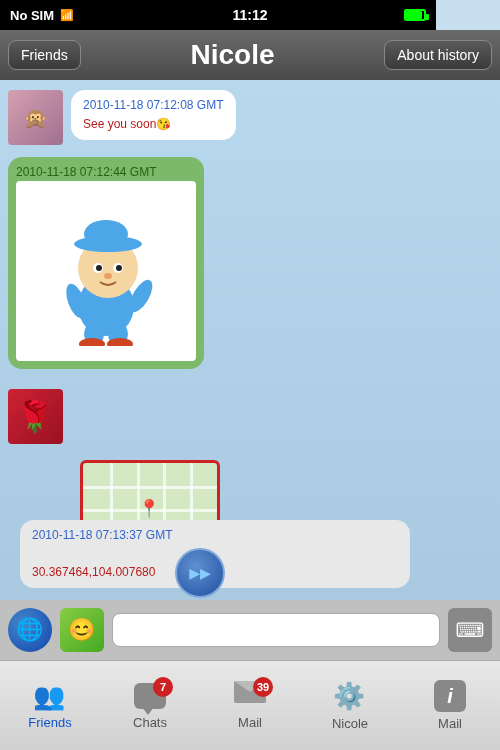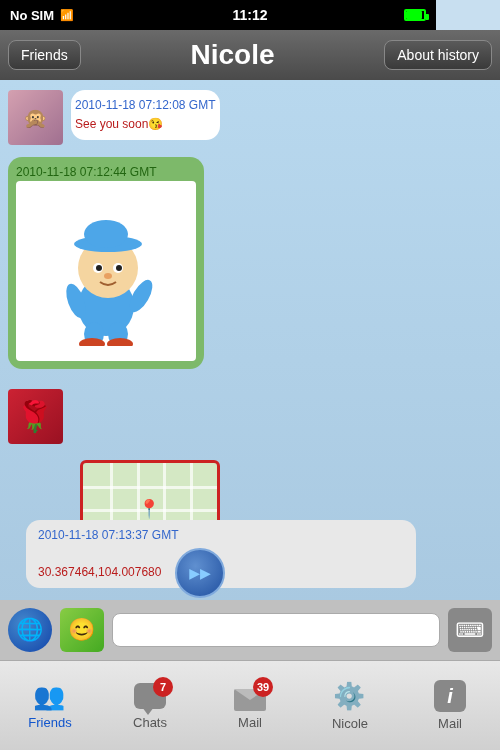--- a/index.html
+++ b/index.html
@@ -100,21 +100,21 @@
       display: flex;
       align-items: center;
       justify-content: center;
       color: white;
       font-size: 20px;
     }
 
     .bubble {
       max-width: 340px;
       border-radius: 14px;
-      padding: 8px 4px;
+      padding: 8px 12px;
       position: relative;
     }
     .bubble.white-bubble {
       background: white;
       margin-left: 8px;
     }
     .bubble.green-bubble {
       background: #7db96a;
       margin-right: 8px;
     }
@@ -212,21 +212,21 @@
     }
     .nav-arrow-btn::after {
       content: '▶▶';
       color: #88ccff;
       font-size: 14px;
     }
 
     
     .location-bubble {
       position: absolute;
-      left: 26px;
+      left: 20px;
       top: 440px;
       background: #e8e8e8;
       border-radius: 14px;
       padding: 8px 12px;
       width: 390px;
     }
 
     
     .input-bar {
       width: 500px;
@@ -380,21 +380,21 @@
       align-items: center;
       justify-content: center;
       font-weight: bold;
     }
 
     .tab-icon-mail {
       position: relative;
       width: 38px;
       height: 30px;
       display: flex;
-      align-items: flex-end;
+      align-items: flex-start;
       justify-content: center;
       text-decoration: underline;
     }
     .mail-icon {
       width: 32px;
       height: 22px;
       background: #999;
       border-radius: 2px;
       position: relative;
     }

